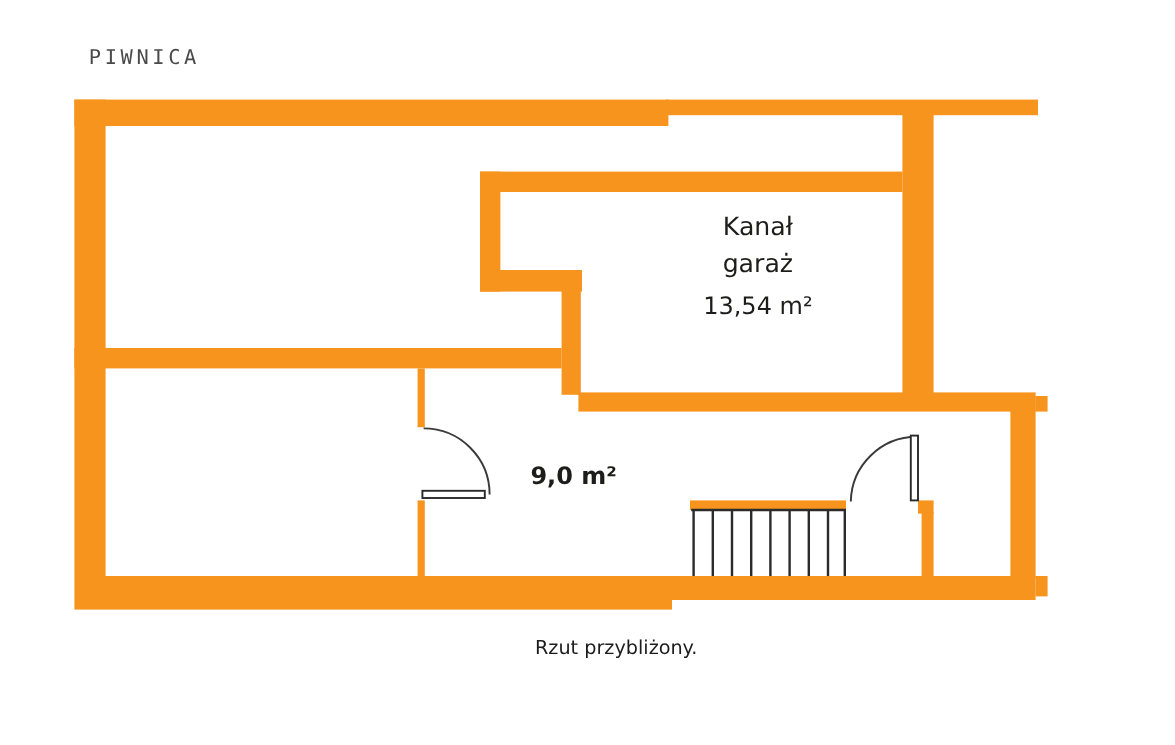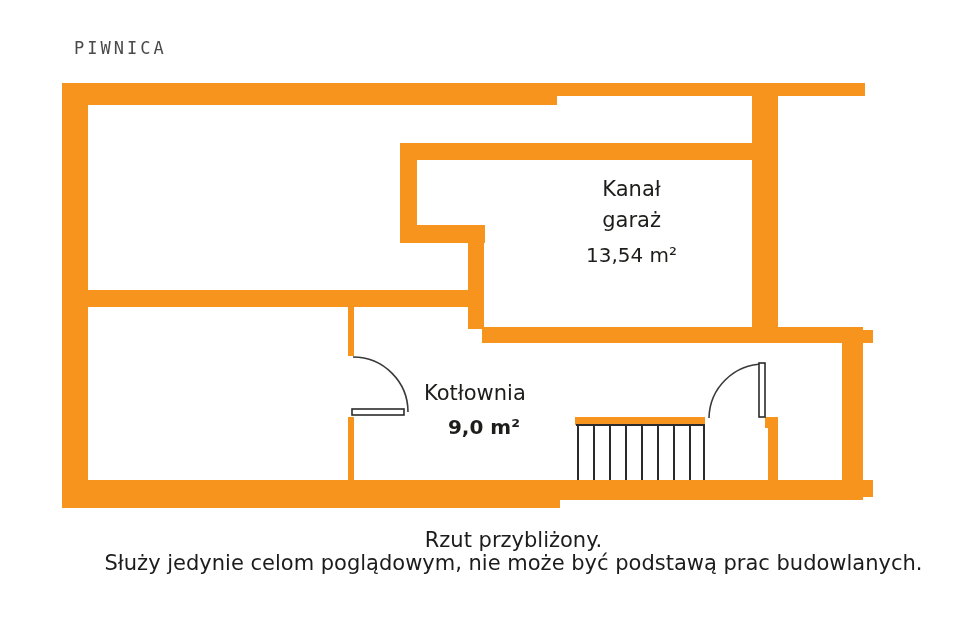--- a/index.html
+++ b/index.html
@@ -13,21 +13,21 @@
   .room-name{font-size:21px;line-height:31px;}
   .room-area{font-size:20px;}
   .lbl-kanal{left:586px;top:174px;}
   .lbl-kanal .room-area{margin-top:7px;}
   .lbl-magazynek{left:147px;top:374px;}
   .lbl-magazynek .room-area{margin-top:8px;margin-left:11px;}
   .lbl-kotlownia{left:424px;top:378px;}
   .lbl-kotlownia .room-area{margin-top:6px;margin-left:18px;font-weight:bold;}
   .footer{position:absolute;left:0;top:529px;width:979px;box-sizing:border-box;
           padding-left:48px;text-align:center;color:#1c1c1c;
-          font-size:21px;line-height:22.5px;}
+          font-size:16px;line-height:22.5px;}
 </style>
 </head>
 <body>
 
 <div class="page">
 
   <div class="title">PIWNICA</div>
 
   <svg class="plan" width="979" height="621" viewBox="0 0 979 621" style="color: rgb(247, 148, 29);">
 
@@ -76,22 +76,20 @@
   </svg>
 
   <div class="room-label lbl-kanal">
     <div class="room-name">Kanał</div>
     <div class="room-name">garaż</div>
     <div class="room-area">13,54 m²</div>
   </div>
 
 
   <div class="room-label lbl-kotlownia">
-    <div class="room-name">Kotłownia</div>
     <div class="room-area">9,0 m²</div>
   </div>
 
   <div class="footer">
     <div>Rzut przybliżony.</div>
-    <div>Służy jedynie celom poglądowym, nie może być podstawą prac budowlanych.</div>
   </div>
 
 </div>
 
 </body></html>

